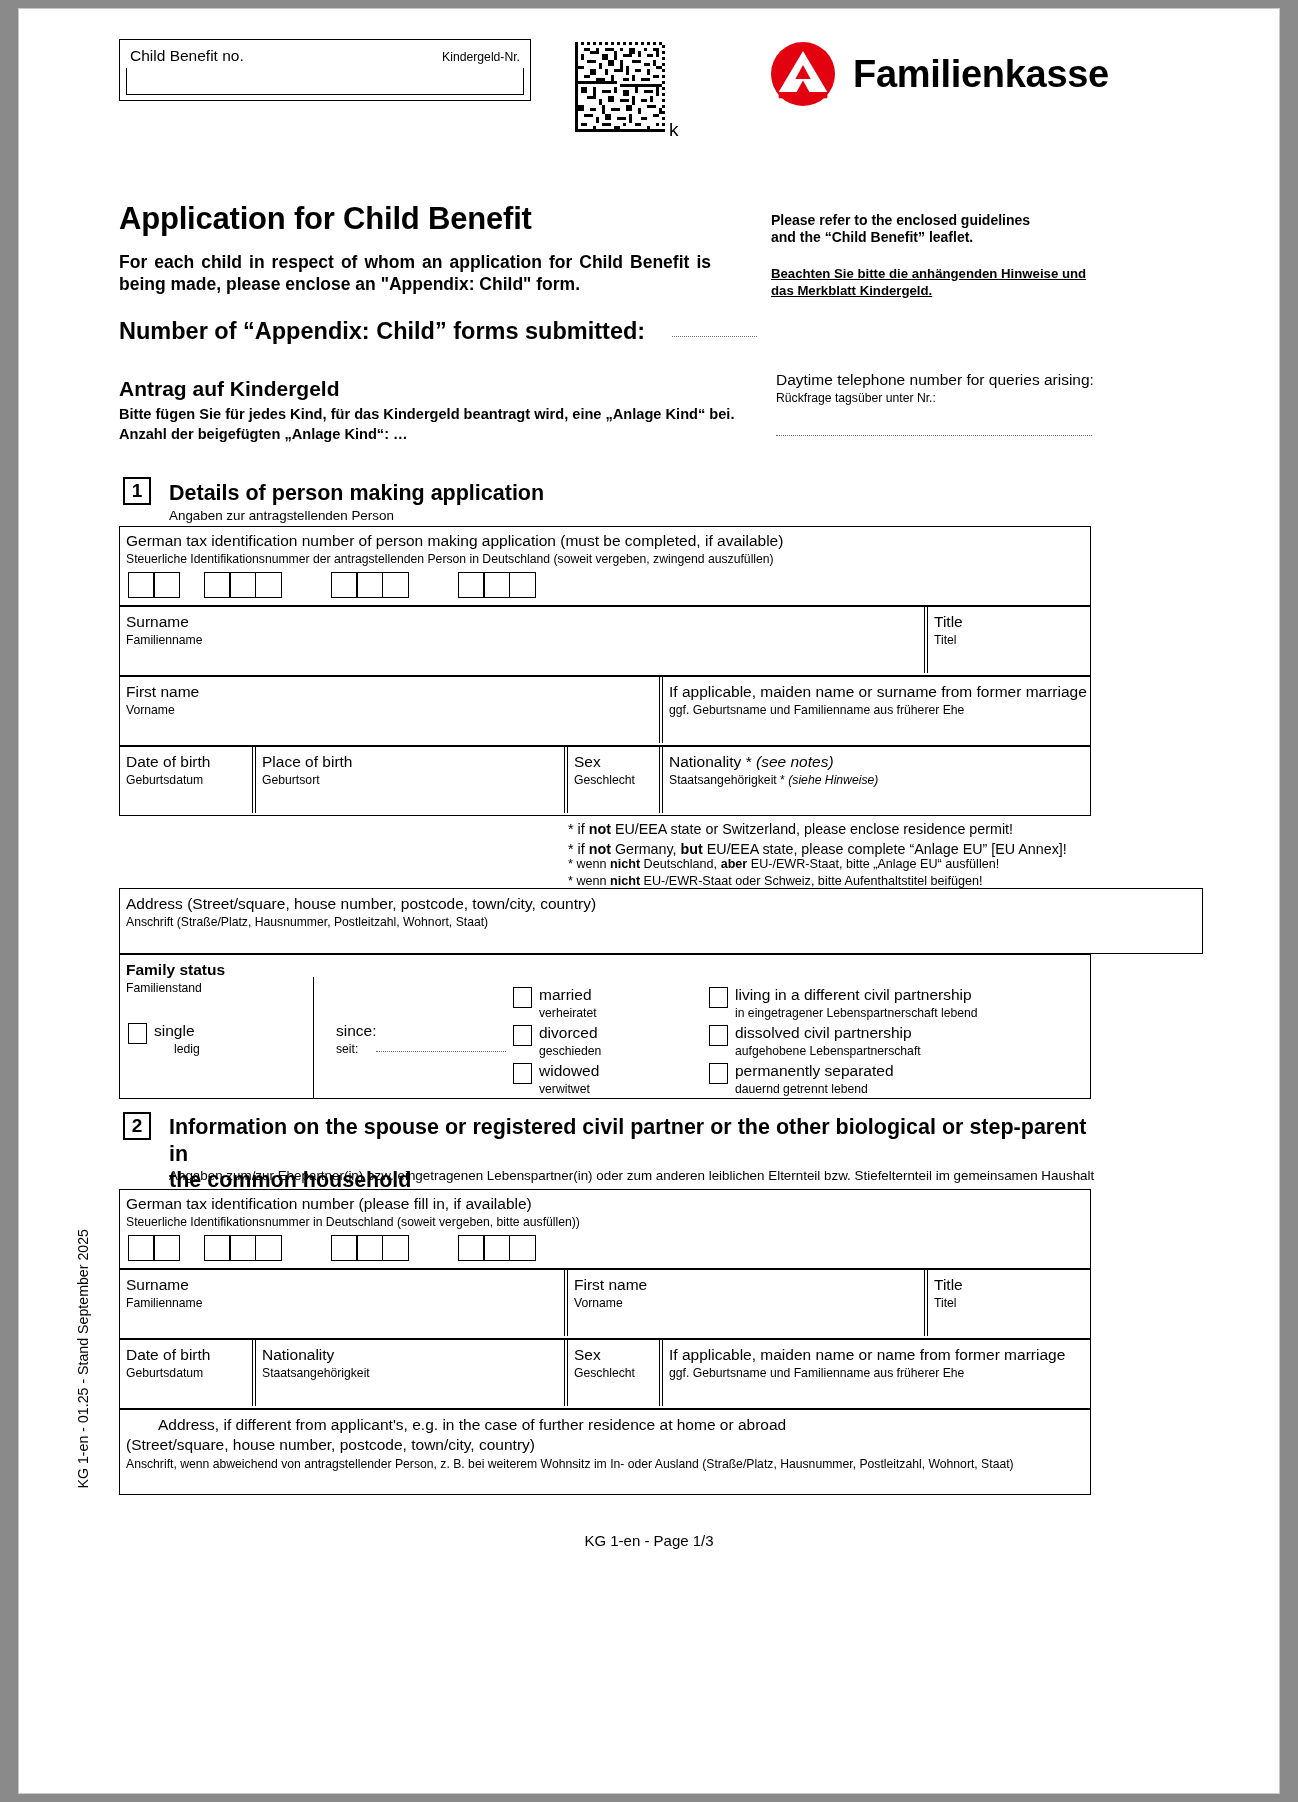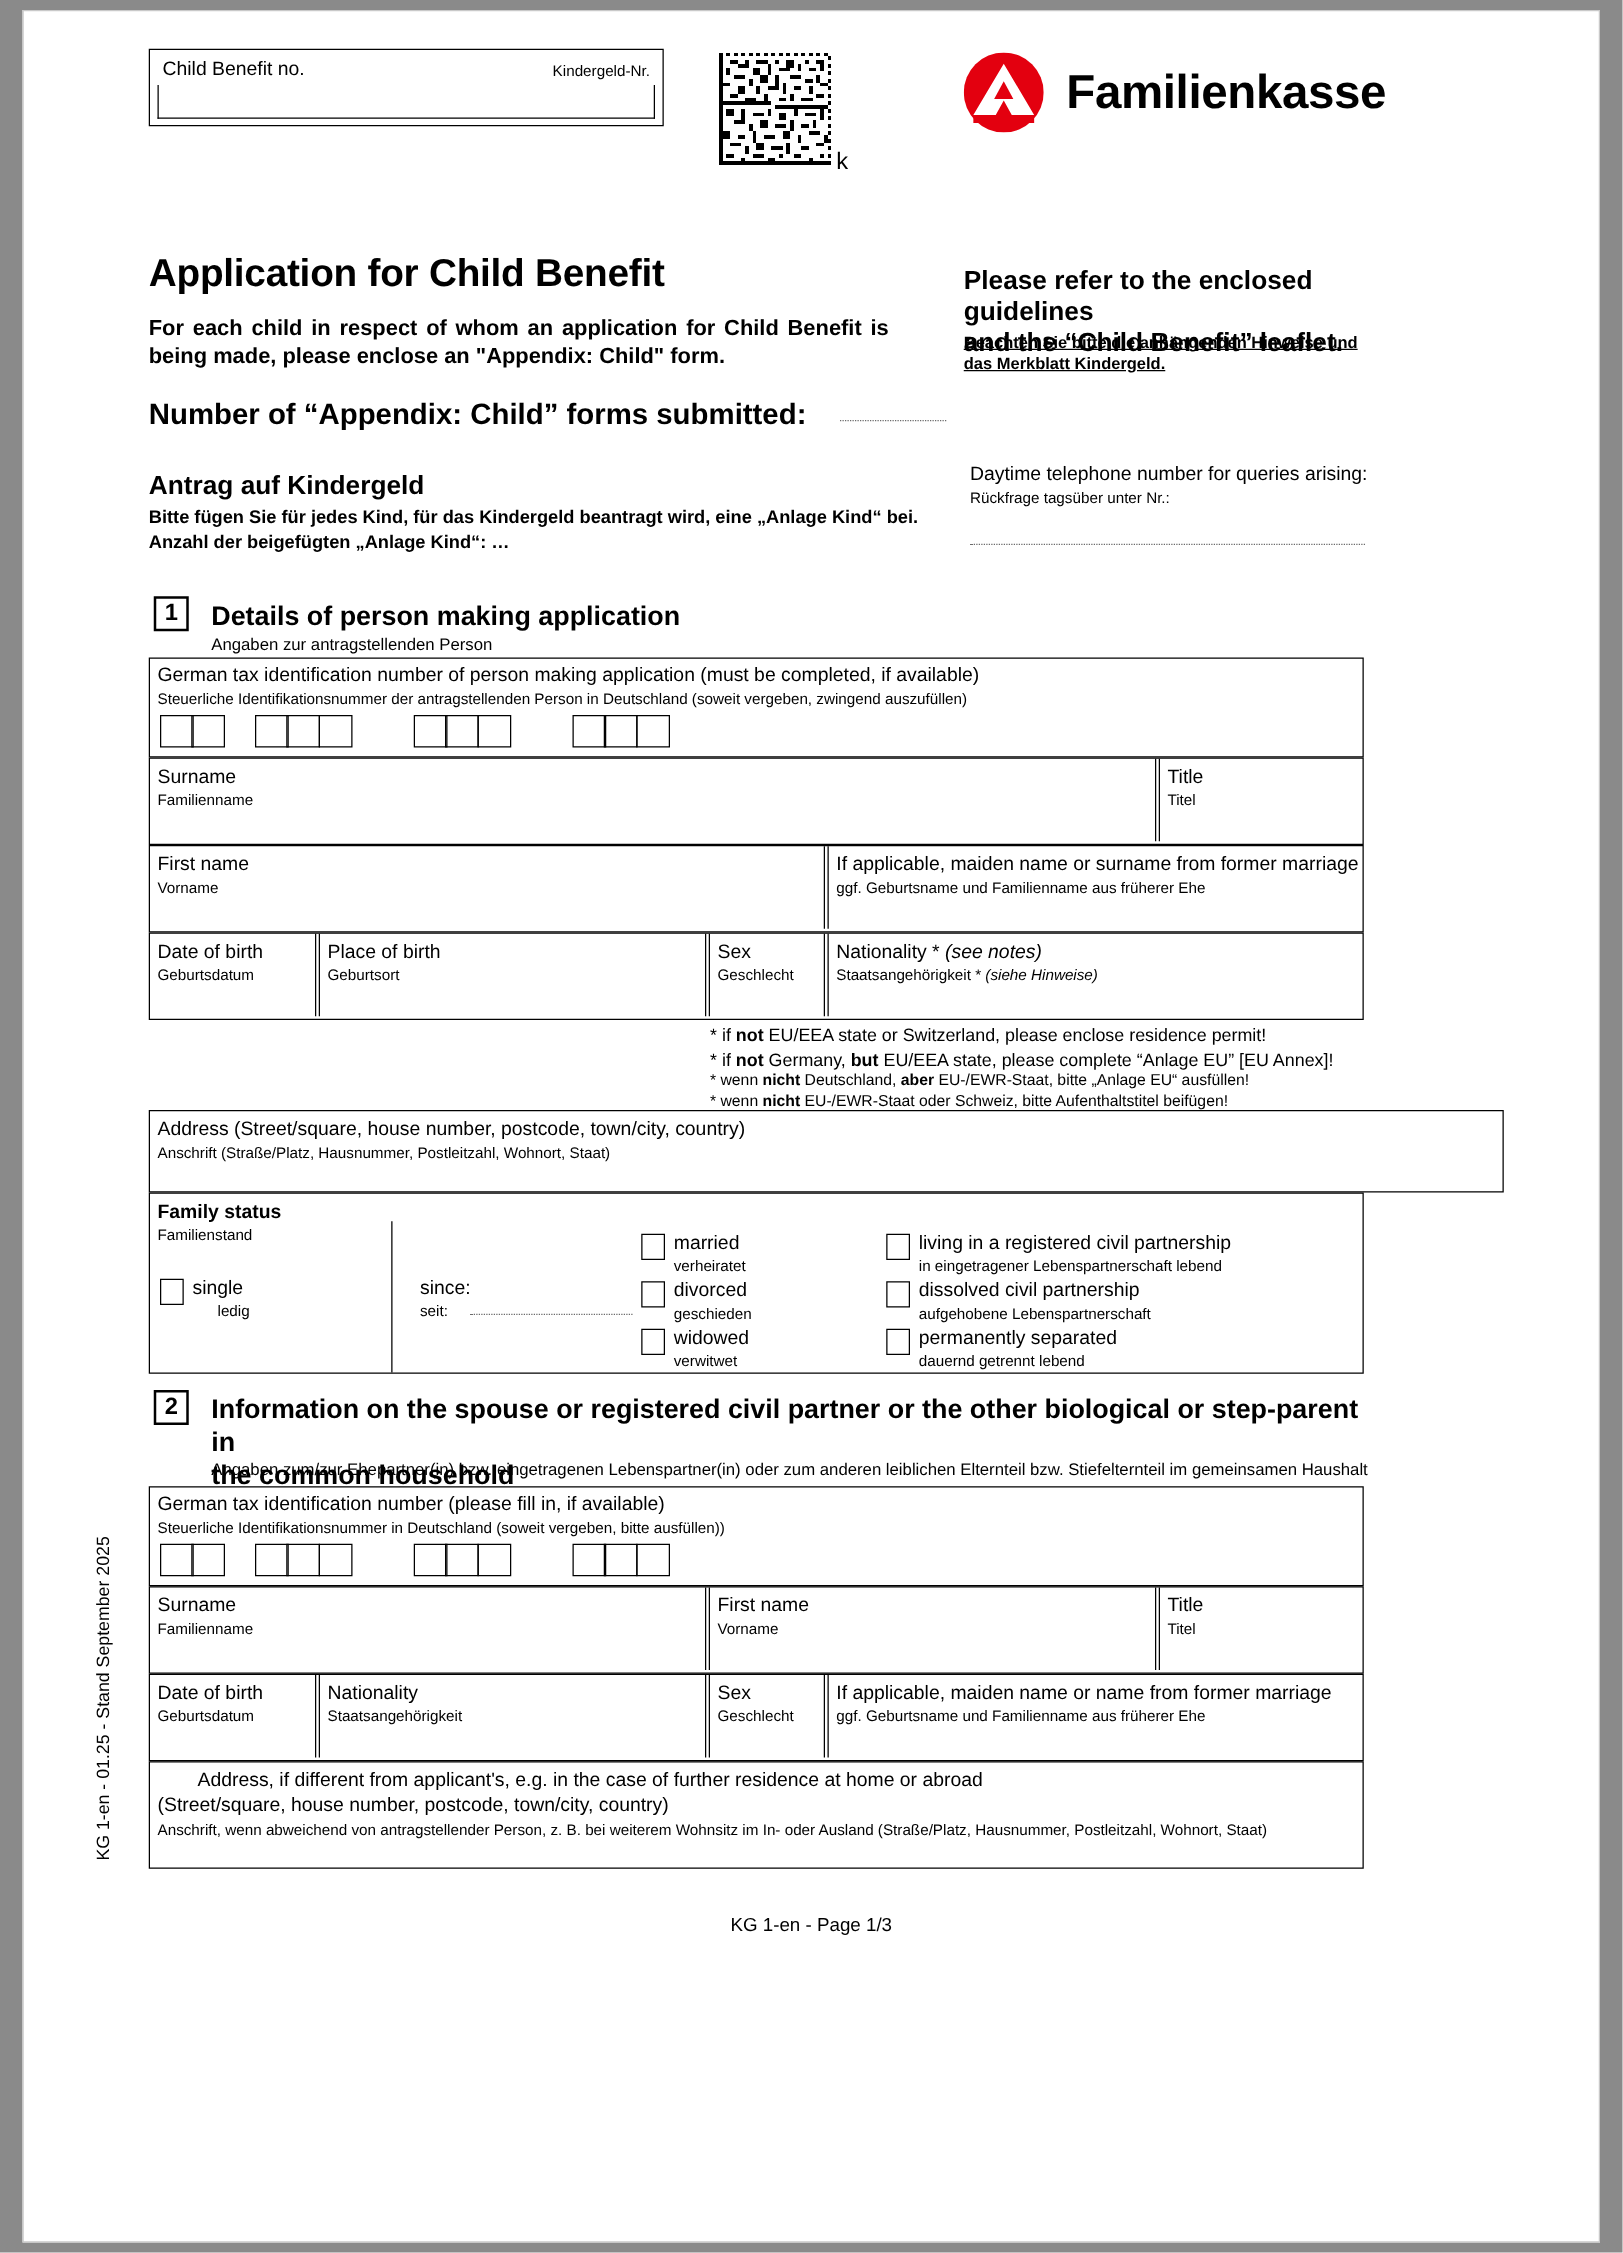--- a/index.html
+++ b/index.html
@@ -65,21 +65,21 @@
   .count-dots {
     position: absolute; left: 653px; top: 327px; width: 85px;
     border-bottom: 1.6px dotted #6b6b6b;
   }
 
   .title-de-main { position: absolute; left: 100px; top: 368px; font-size: 21px; font-weight: bold; }
   .title-de-sub  { position: absolute; left: 100px; top: 396px; width: 650px; font-size: 14.6px; font-weight: bold; line-height: 1.35; }
 
   .note-en {
     position: absolute; left: 752px; top: 203px; width: 320px;
-    font-size: 21px; font-weight: bold; line-height: 1.2;
+    font-size: 14px; font-weight: bold; line-height: 1.2;
   }
   .note-de {
     position: absolute; left: 752px; top: 257px; width: 326px;
     font-size: 13.2px; font-weight: bold; line-height: 1.25; text-decoration: underline;
   }
   .phone-en { position: absolute; left: 757px; top: 362px; font-size: 15.5px; }
   .phone-de { position: absolute; left: 757px; top: 382px; font-size: 12.2px; }
   .phone-rule { position: absolute; left: 757px; top: 426px; width: 316px; border-bottom: 1.6px dotted #6b6b6b; }
 
   
@@ -383,21 +383,21 @@
 
     <div class="cbox" style="left:393px; top:70px;"></div>
     <div class="lbl-en" style="left:419px; top:69px;">divorced</div>
     <div class="lbl-de" style="left:419px; top:89px;">geschieden</div>
 
     <div class="cbox" style="left:393px; top:108px;"></div>
     <div class="lbl-en" style="left:419px; top:107px;">widowed</div>
     <div class="lbl-de" style="left:419px; top:127px;">verwitwet</div>
 
     <div class="cbox" style="left:589px; top:32px;"></div>
-    <div class="lbl-en" style="left:615px; top:31px;">living in a registered civil partnership</div>
+    <div class="lbl-en" style="left:615px; top:31px;">living in a different civil partnership</div>
     <div class="lbl-de" style="left:615px; top:51px;">in eingetragener Lebenspartnerschaft lebend</div>
 
     <div class="cbox" style="left:589px; top:70px;"></div>
     <div class="lbl-en" style="left:615px; top:69px;">dissolved civil partnership</div>
     <div class="lbl-de" style="left:615px; top:89px;">aufgehobene Lebenspartnerschaft</div>
 
     <div class="cbox" style="left:589px; top:108px;"></div>
     <div class="lbl-en" style="left:615px; top:107px;">permanently separated</div>
     <div class="lbl-de" style="left:615px; top:127px;">dauernd getrennt lebend</div>
   </div>

